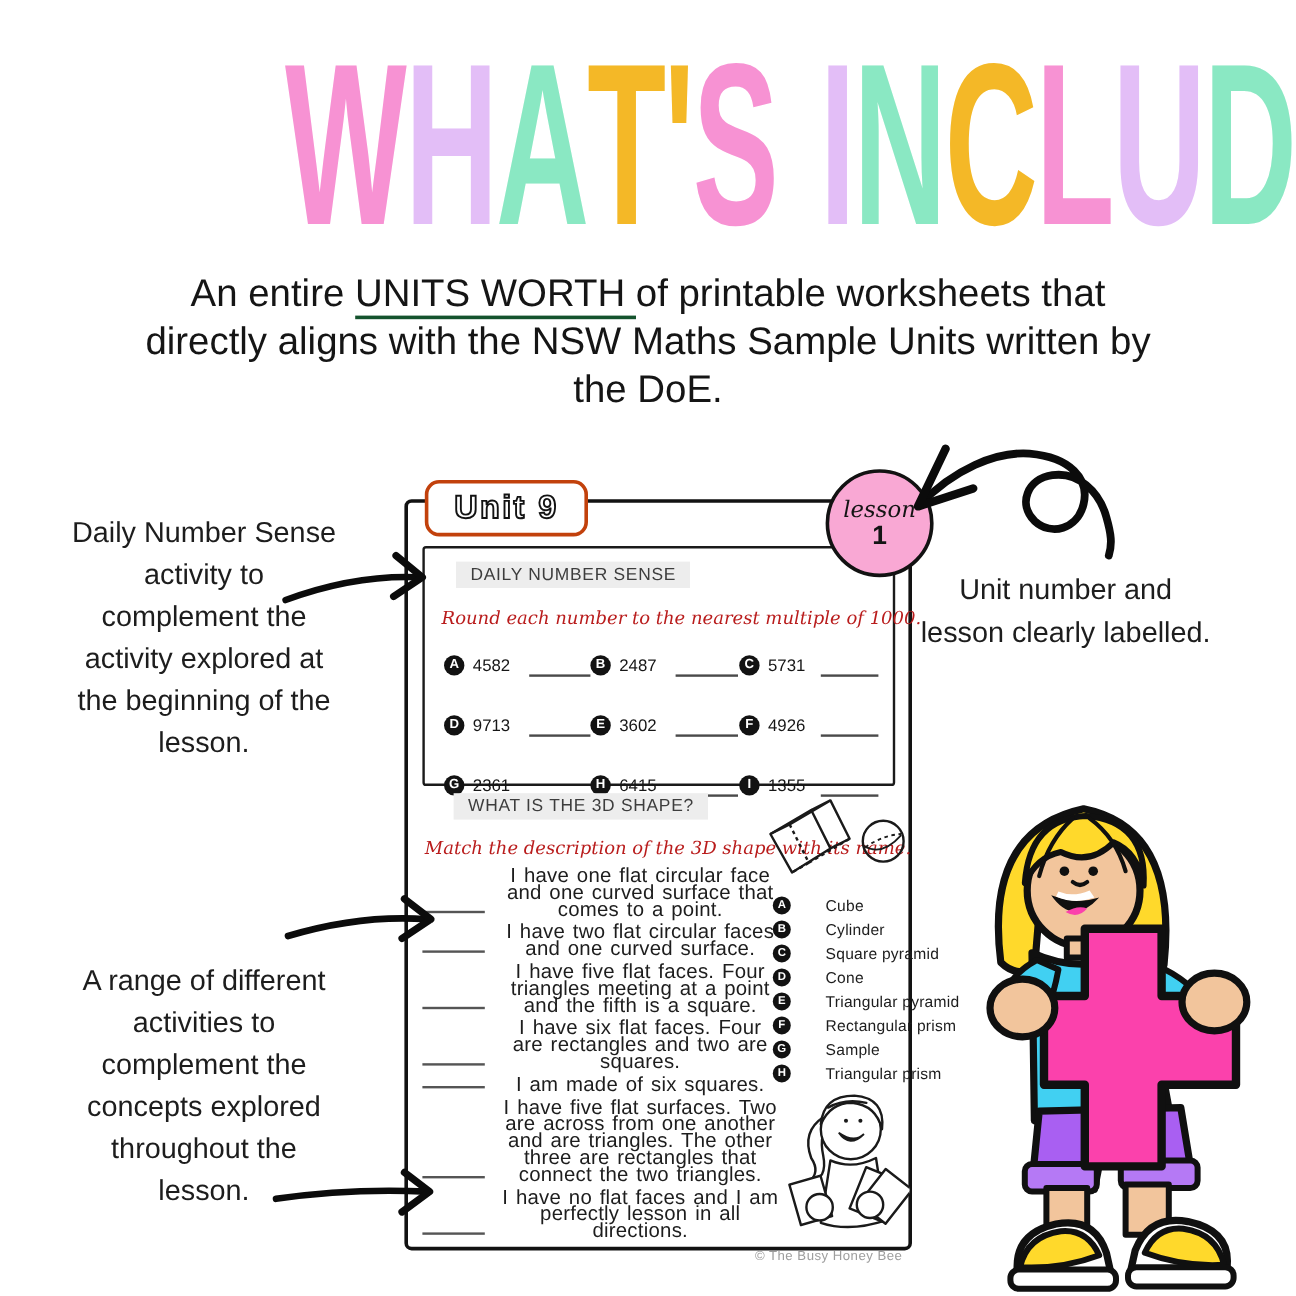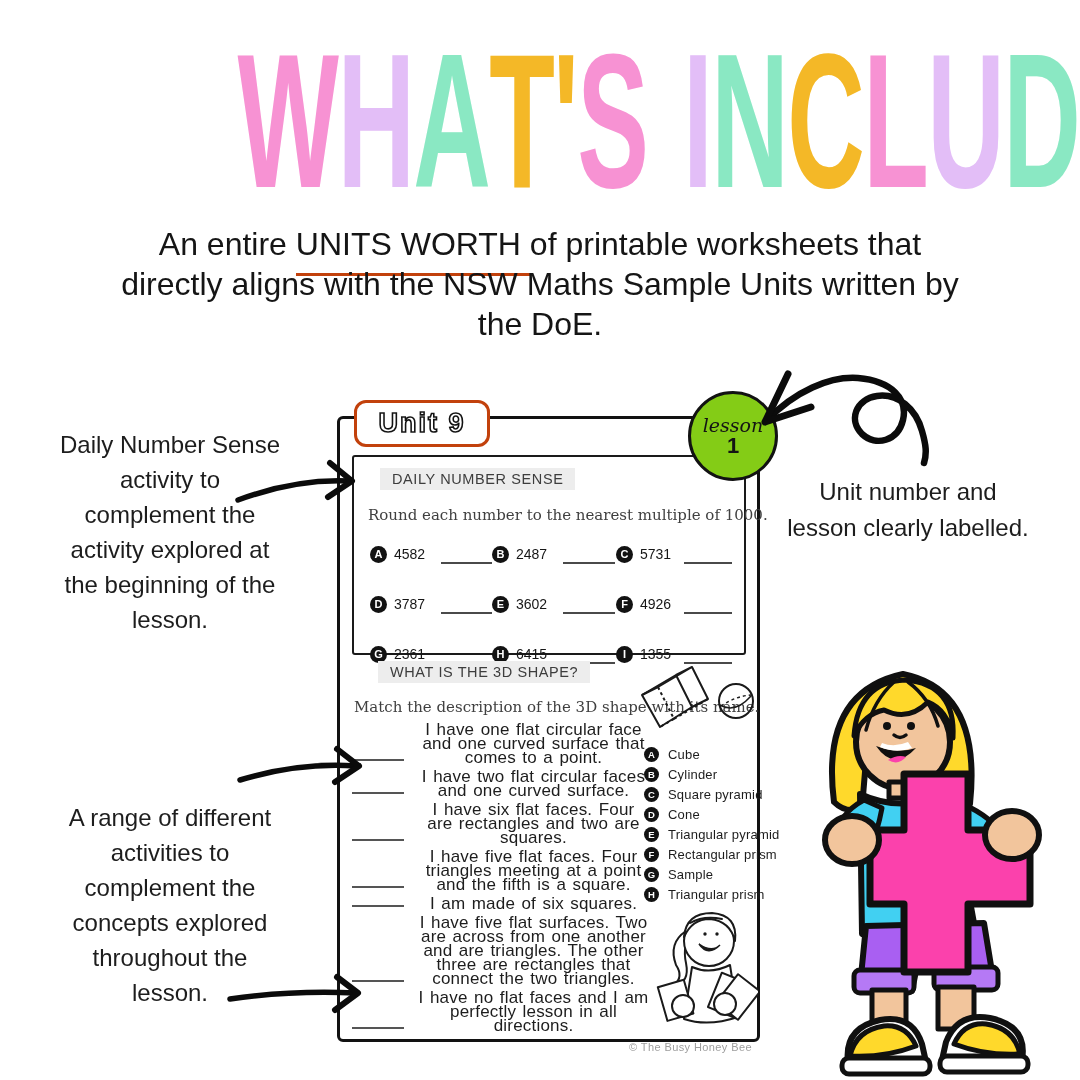--- a/index.html
+++ b/index.html
@@ -9,55 +9,55 @@
   
   .title-row{position:absolute;top:36px;left:0;width:1080px;text-align:center;white-space:nowrap;
              font-weight:bold;font-size:192px;line-height:170px;letter-spacing:-3px;
              transform:scaleX(0.56);transform-origin:540px 0;}
   .title-row span{display:inline-block;}
   .t-gap{width:64px;}
 
   
   .subtitle{position:absolute;top:224px;left:0;width:1080px;text-align:center;
             font-size:32px;line-height:40px;color:#151515;}
-  .subtitle .u{border-bottom:3px solid #c2410c;padding-bottom:11px;}
+  .subtitle .u{border-bottom:3px solid #14532d;padding-bottom:1px;}
 
   
   .ann{position:absolute;text-align:center;font-size:24px;line-height:35px;color:#1d1d1d;}
   .ann-left-1{left:20px;top:427px;width:300px;}
   .ann-left-2{left:20px;top:800px;width:300px;}
-  .ann-right{left:773px;top:474px;width:270px;line-height:36px;}
+  .ann-right{left:753px;top:474px;width:270px;line-height:36px;}
 
   
   .arrows{position:absolute;left:0;top:0;width:1080px;height:1080px;z-index:6;pointer-events:none;}
   .arrows path{fill:none;stroke:#0b0b0b;stroke-linecap:round;stroke-linejoin:round;}
 
   
   .worksheet{position:absolute;left:337px;top:391px;width:421px;height:676px;z-index:2;}
   .page{position:absolute;left:0;top:25px;width:417px;height:620px;background:#fff;
         border:3px solid #121212;border-radius:6px;}
   .unit-tab{position:absolute;left:17px;top:9px;width:130px;height:41px;background:#fff;
             border:3px solid #c2410c;border-radius:12px;z-index:3;
             display:flex;align-items:center;justify-content:center;}
   .unit-tab span{font-size:27px;font-weight:bold;letter-spacing:2px;color:#fff;
                  -webkit-text-stroke:1.6px #121212;}
-  .lesson-circle{position:absolute;left:351px;top:0;width:84px;height:84px;background:#84cc16;
+  .lesson-circle{position:absolute;left:351px;top:0;width:84px;height:84px;background:#f9a8d4;
                  border:3px solid #121212;border-radius:50%;z-index:3;
                  display:flex;flex-direction:column;align-items:center;justify-content:center;}
   .lesson-word{font-family:"DejaVu Serif",serif;font-style:italic;font-size:19px;color:#141414;}
   .lesson-num{font-size:22px;font-weight:bold;margin-top:-3px;color:#141414;}
   .credit{position:absolute;top:650px;right:6px;font-size:11px;color:#9d9d9d;letter-spacing:0.4px;}
 
   .sec1{position:absolute;left:12px;top:36px;width:390px;height:196px;
         border:2.5px solid #1a1a1a;border-radius:3px;}
   .ws-header{position:absolute;background:#ededed;padding:3px 12px;font-size:14.5px;
              color:#3d3d3d;letter-spacing:0.6px;white-space:nowrap;}
   .sec1 .ws-header{left:26px;top:11px;}
-  .ws-instr{position:absolute;font-family:"DejaVu Serif",serif;
-            font-size:15px;color:#404040;white-space:nowrap;}
+  .ws-instr{position:absolute;font-family:"DejaVu Serif",serif;font-style:italic;
+            font-size:15px;color:#b91c1c;white-space:nowrap;}
   .sec1 .ws-instr{left:14px;top:49px;}
   .num-grid{position:absolute;left:16px;top:84px;width:362px;display:grid;
             grid-template-columns:122px 124px 116px;row-gap:24px;}
   .num-cell{display:flex;align-items:center;gap:7px;height:26px;}
   .badge{width:17px;height:17px;border-radius:50%;background:#121212;color:#fff;
          font-size:11px;font-weight:bold;display:flex;align-items:center;justify-content:center;
          flex:none;}
   .num{font-size:14px;width:40px;color:#161616;}
   .blank{width:52px;height:18px;border-bottom:2px solid #4a4a4a;}
 
@@ -66,21 +66,21 @@
   .sec2 .ws-instr{left:2px;top:37px;}
   .desc-col{position:absolute;left:0;top:62px;width:300px;display:flex;flex-direction:column;gap:5px;}
   .desc-row{display:flex;align-items:flex-end;gap:13px;}
   .desc-line{width:52px;border-bottom:2px solid #555;flex:none;margin-bottom:4px;}
   .desc-text{width:233px;font-size:17px;line-height:14px;color:#1d1d1d;
              letter-spacing:0.2px;word-spacing:1.5px;text-align:center;}
   .shape-pics{position:absolute;left:280px;top:2px;}
   .options{position:absolute;left:292px;top:86px;display:flex;flex-direction:column;gap:6px;}
   .opt-row{display:flex;align-items:center;gap:9px;height:14px;}
   .opt-row .badge{width:15px;height:15px;font-size:9.5px;}
-  .opt-name{font-size:13px;color:#1d1d1d;letter-spacing:0.2px;white-space:nowrap;}
+  .opt-name{font-size:13px;color:#1d1d1d;letter-spacing:0.2px;white-space:nowrap;margin-left:20px;}
   .girl-line{position:absolute;left:294px;top:244px;}
 
   
   .mascot{position:absolute;left:790px;top:642px;width:290px;height:438px;z-index:5;}
 </style>
 </head>
 <body>
 
 <div class="canvas">
 
@@ -134,21 +134,21 @@
               <span class="num">2487</span>
               <span class="blank"></span>
             </div>
           <div class="num-cell">
               <span class="badge">C</span>
               <span class="num">5731</span>
               <span class="blank"></span>
             </div>
           <div class="num-cell">
               <span class="badge">D</span>
-              <span class="num">3787</span>
+              <span class="num">9713</span>
               <span class="blank"></span>
             </div>
           <div class="num-cell">
               <span class="badge">E</span>
               <span class="num">3602</span>
               <span class="blank"></span>
             </div>
           <div class="num-cell">
               <span class="badge">F</span>
               <span class="num">4926</span>
@@ -180,25 +180,25 @@
           <div class="desc-row">
               <span class="desc-line"></span>
               <span class="desc-text">I have one flat circular face and one curved surface that comes to a point.</span>
             </div>
           <div class="desc-row">
               <span class="desc-line"></span>
               <span class="desc-text">I have two flat circular faces and one curved surface.</span>
             </div>
           <div class="desc-row">
               <span class="desc-line"></span>
+              <span class="desc-text">I have five flat faces. Four triangles meeting at a point and the fifth is a square.</span>
+            </div>
+          <div class="desc-row">
+              <span class="desc-line"></span>
               <span class="desc-text">I have six flat faces. Four are rectangles and two are squares.</span>
-            </div>
-          <div class="desc-row">
-              <span class="desc-line"></span>
-              <span class="desc-text">I have five flat faces. Four triangles meeting at a point and the fifth is a square.</span>
             </div>
           <div class="desc-row">
               <span class="desc-line"></span>
               <span class="desc-text">I am made of six squares.</span>
             </div>
           <div class="desc-row">
               <span class="desc-line"></span>
               <span class="desc-text">I have five flat surfaces. Two are across from one another and are triangles. The other three are rectangles that connect the two triangles.</span>
             </div>
           <div class="desc-row">

